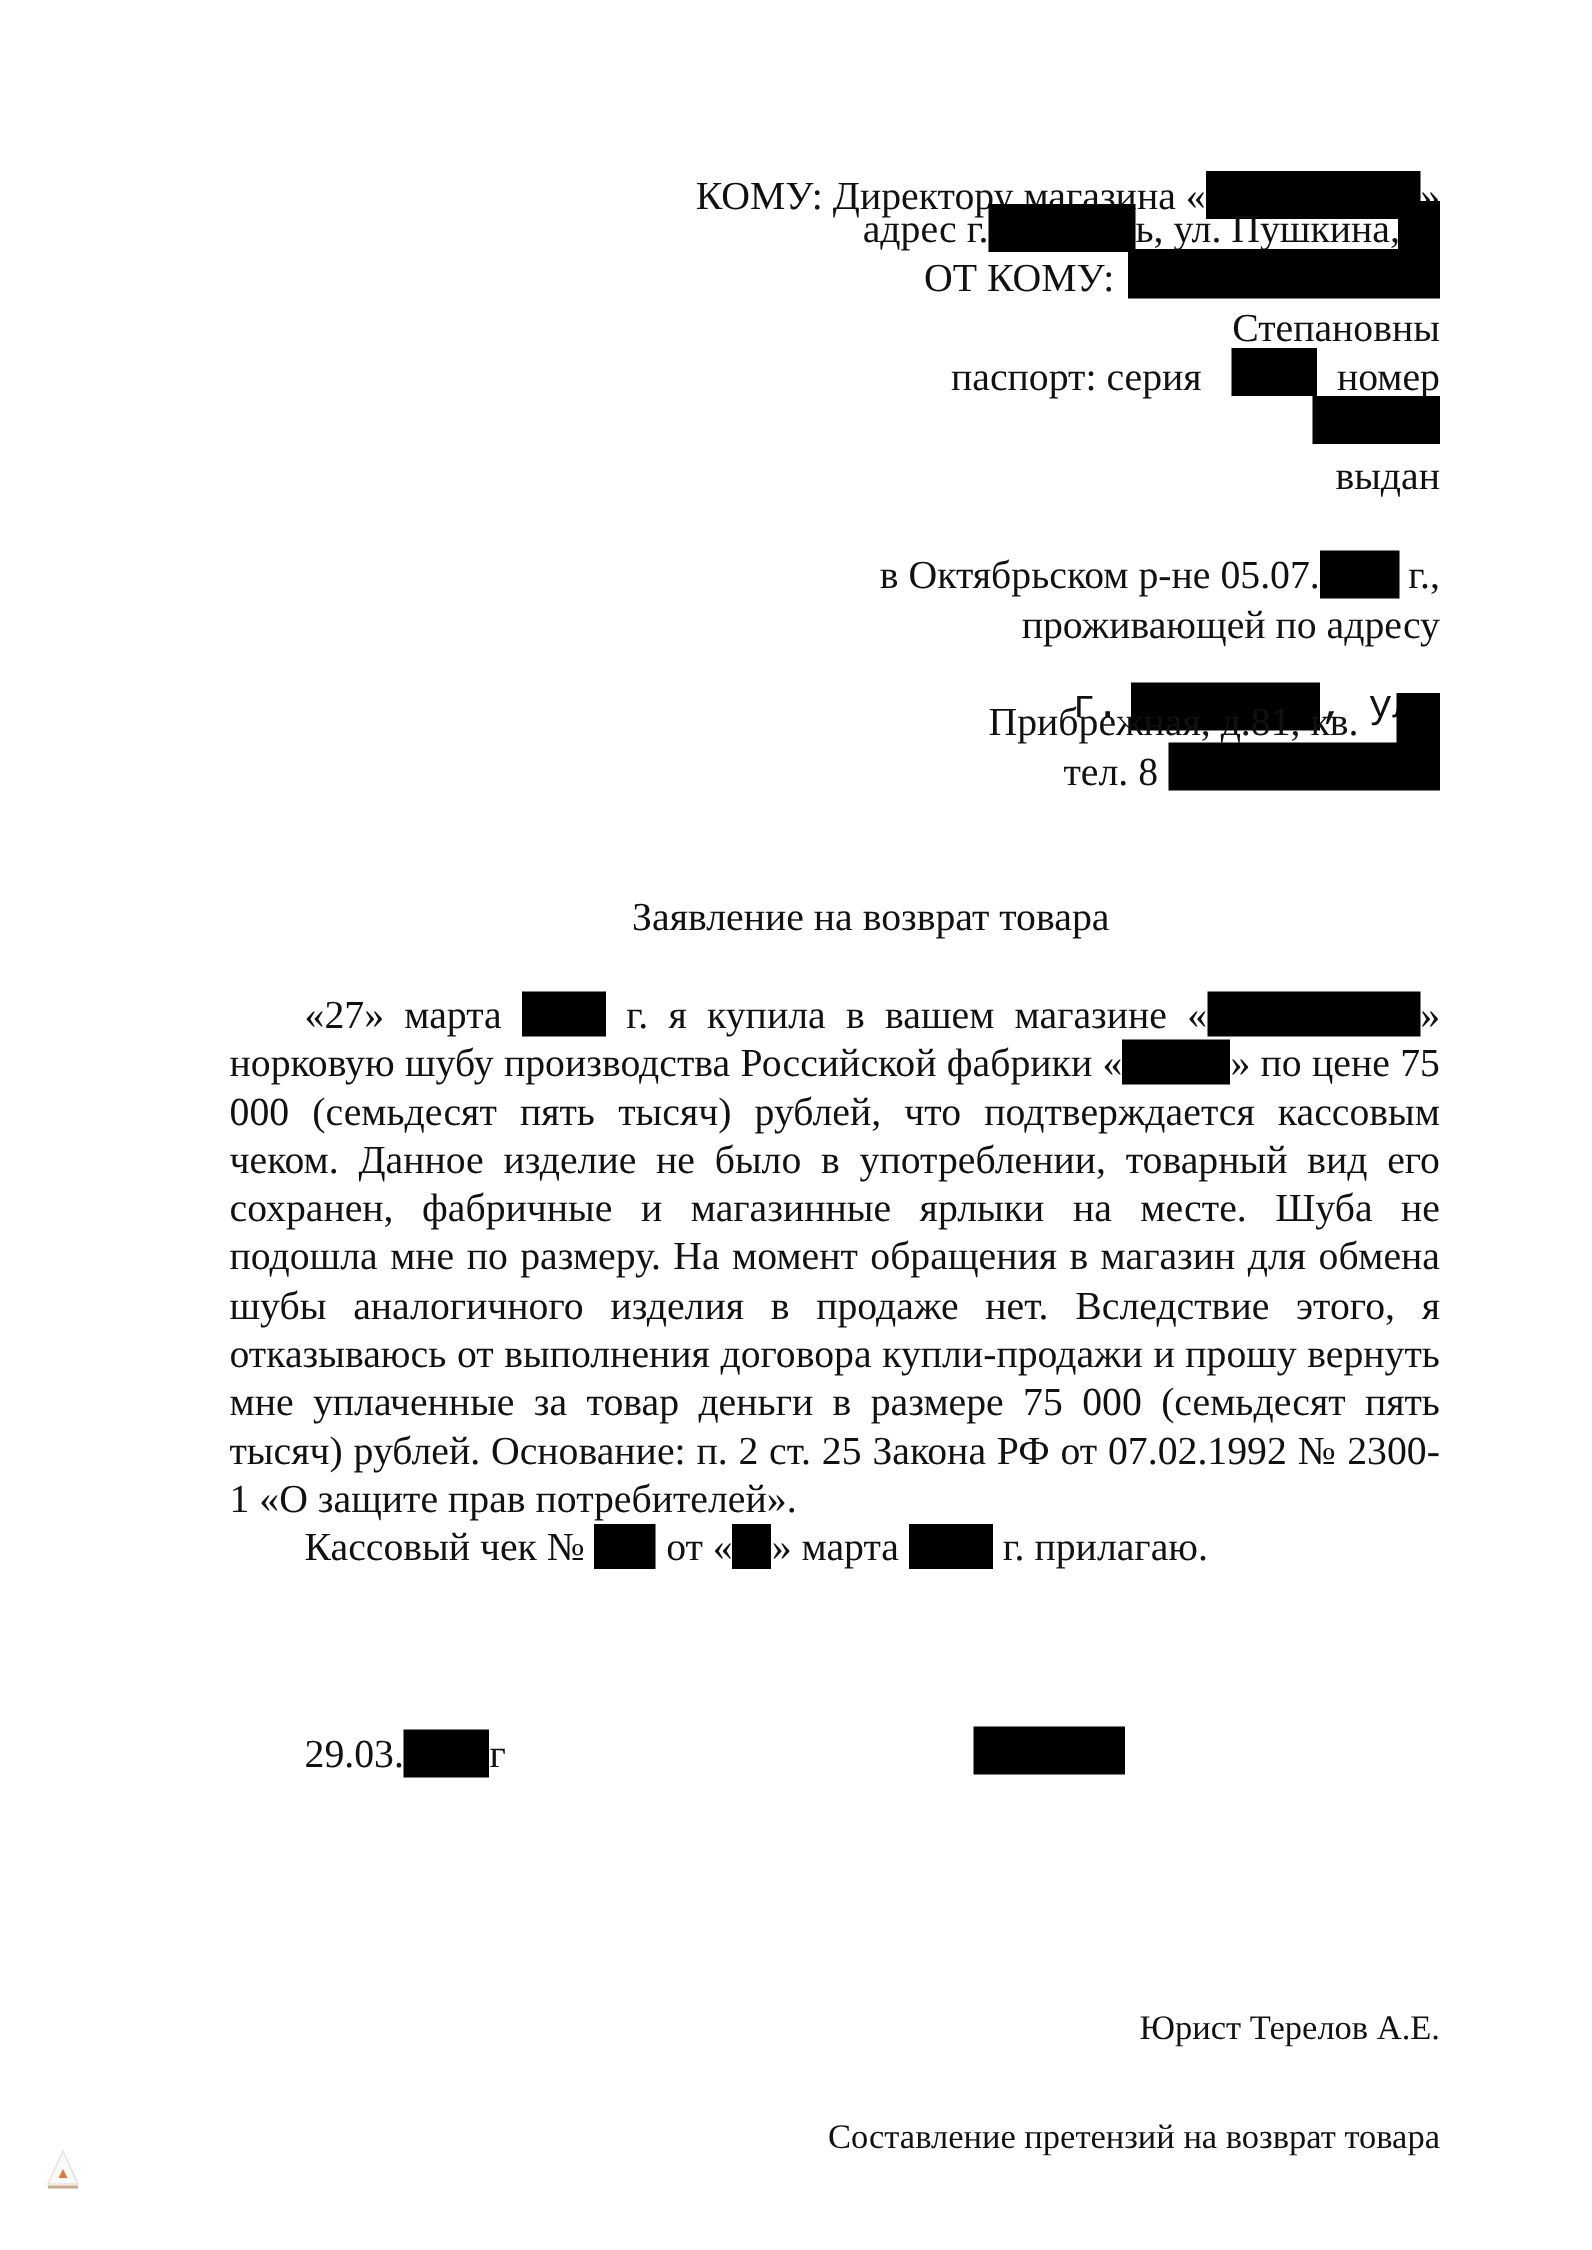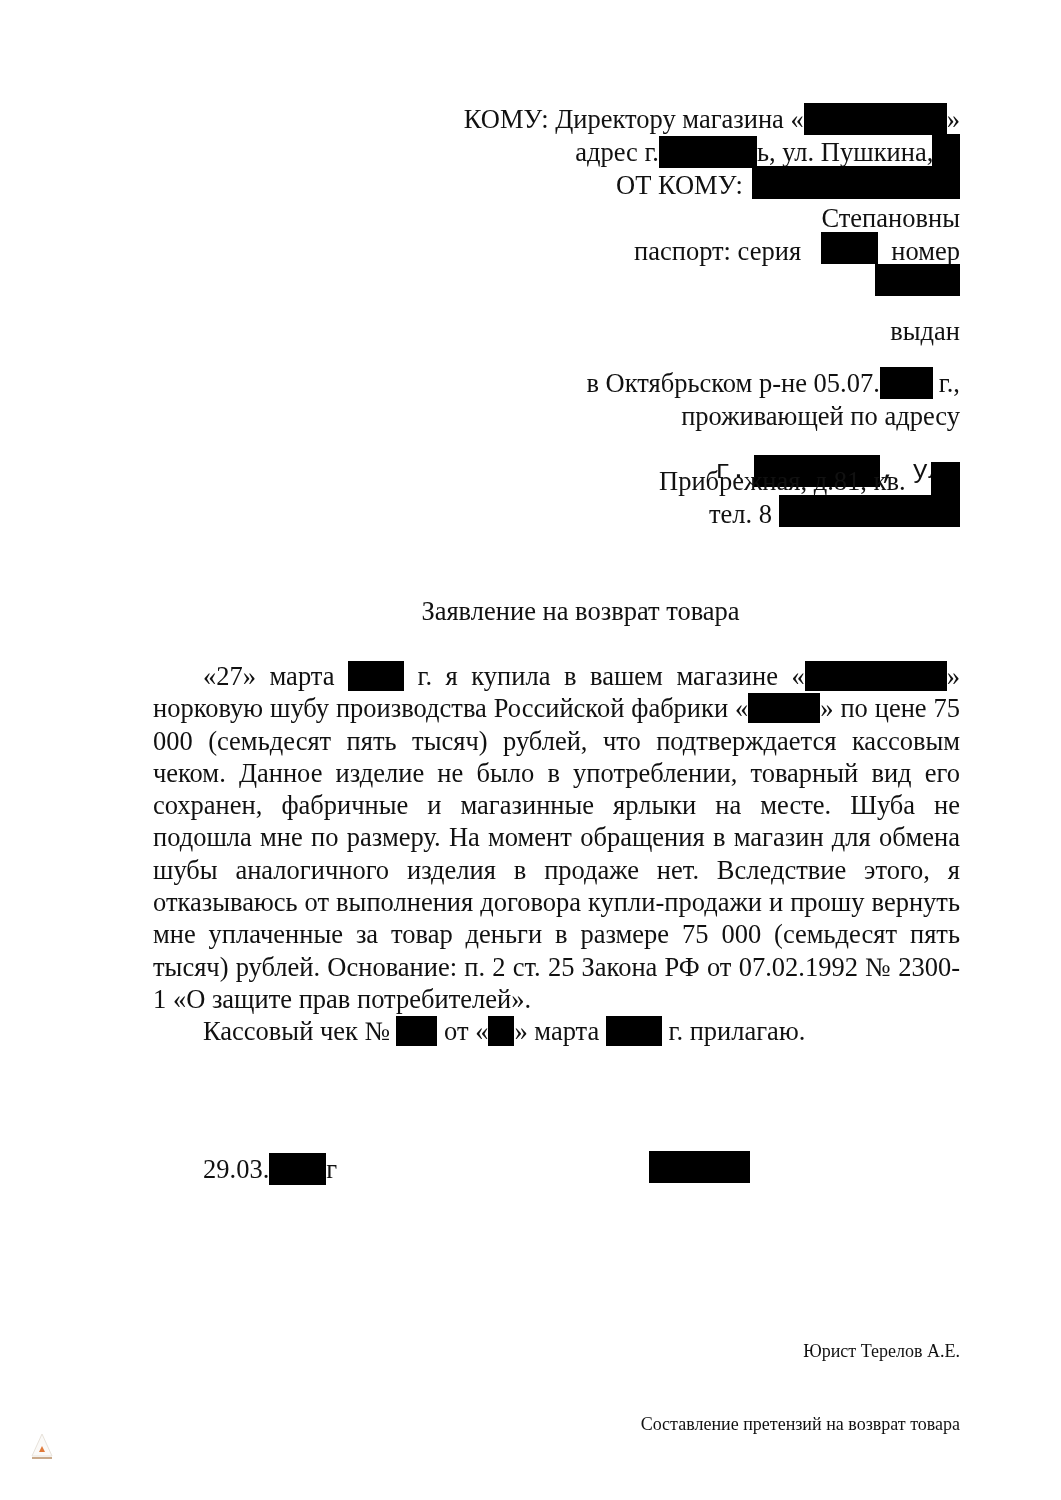--- a/index.html
+++ b/index.html
@@ -14,48 +14,48 @@
     .redact { display: inline-block; background: #000; vertical-align: top; }
     .abs-redact { position: absolute; background: #000; }
     .title { position: absolute; left: 0; width: 1161px; text-align: center; top: 595px; font-size: 26.5px; line-height: 32px; }
     .body-text {
       position: absolute; left: 153px; width: 807px; top: 660px;
       font-size: 26.5px; line-height: 32.3px; text-align: justify;
     }
     .body-text p { margin: 0; }
     .indent { text-indent: 50px; }
     .inline-box { display: inline-block; background: #000; height: 30px; vertical-align: -6px; }
-    .footer { position: absolute; right: 101px; text-align: right; font-size: 18px; line-height: 31px; }
+    .footer { position: absolute; right: 101px; text-align: right; font-size: 23px; line-height: 31px; }
     .logo { position: absolute; left: 30px; top: 1432px; width: 24px; height: 30px; }
   </style>
 </head>
 <body>
 
 <div class="page">
 
-  <div class="line right" style="top:103px;">
+  <div class="line right" style="top:114px;">
     <span>КОМУ: Директору магазина «</span><span class="redact" style="width:143px;height:32px;"></span><span>»</span>
   </div>
 
   <div class="line right" style="top:136px;">
     <span>адрес г.</span><span class="redact" style="width:98px;height:32px;"></span><span>ь, ул. Пушкина, д.</span>
   </div>
   <div class="abs-redact" style="left:932px;top:134px;width:28px;height:34px;"></div>
 
   <div class="line" style="top:169px; left:616px;">ОТ КОМУ:</div>
   <div class="abs-redact" style="left:752px;top:166px;width:208px;height:33px;"></div>
 
   <div class="line right" style="top:202px;">Степановны</div>
 
   <div class="line" style="top:235px; left:634px;">паспорт: серия</div>
   <div class="abs-redact" style="left:821px;top:232px;width:57px;height:32px;"></div>
   <div class="line right" style="top:235px;">номер</div>
   <div class="abs-redact" style="left:875px;top:264px;width:85px;height:32px;"></div>
 
-  <div class="line right" style="top:315px;text-align:right;">выдан</div>
+  <div class="line right" style="top:301px;text-align:right;">выдан</div>
 
 
   <div class="line right" style="top:367px;">
     <span>в Октябрьском р-не 05.07.</span><span class="redact" style="width:53px;height:32px;"></span><span style="margin-left:6px;">г.,</span>
   </div>
 
   <div class="line right" style="top:400px;">проживающей по адресу</div>
 
   <div class="line right" style="top:455px;font-family:Liberation Mono, monospace;">
     <span>г.</span><span class="redact" style="width:126px;height:32px;margin-left:8px;"></span><span>, ул.</span>

